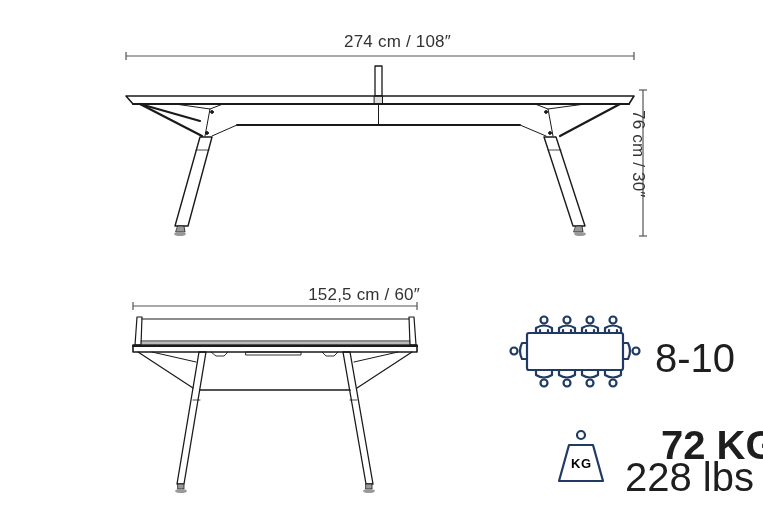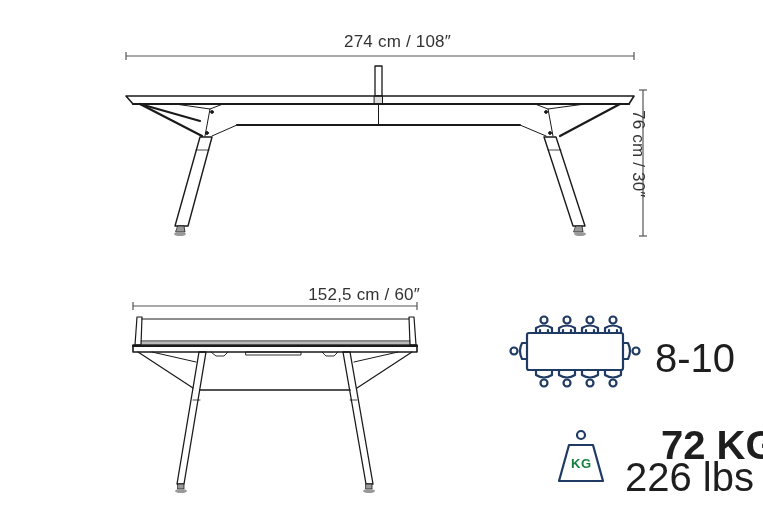--- a/index.html
+++ b/index.html
@@ -148,15 +148,15 @@
     <circle cx="581" cy="435" r="4"></circle>
     <path d="M569 445 L593 445 L603 481 L559 481 Z"></path>
   </g>
 </svg>
 
 <div id="length-label" class="abs dim-label">274 cm / 108″</div>
 <div id="height-label" class="abs dim-label">76 cm / 30″</div>
 <div id="width-label" class="abs dim-label">152,5 cm / 60″</div>
 
 <div id="capacity-label" class="abs big">8-10</div>
-<div class="abs" style="left:571px; top:456px; font-size:13px; font-weight:bold; color:#15803d; letter-spacing:0.5px;">KG</div>
+<div class="abs" style="left:571px; top:456px; font-size:13px; font-weight:bold; color:#000000; letter-spacing:0.5px;">KG</div>
 <div id="weight-kg" class="abs big">72 KG</div>
-<div id="weight-lbs" class="abs big">226 lbs</div>
+<div id="weight-lbs" class="abs big">228 lbs</div>
 
 </body></html>

